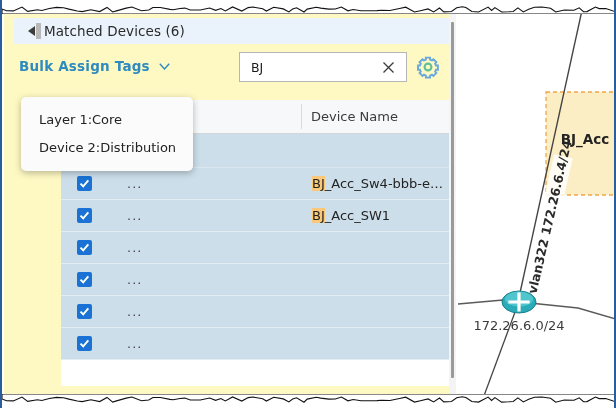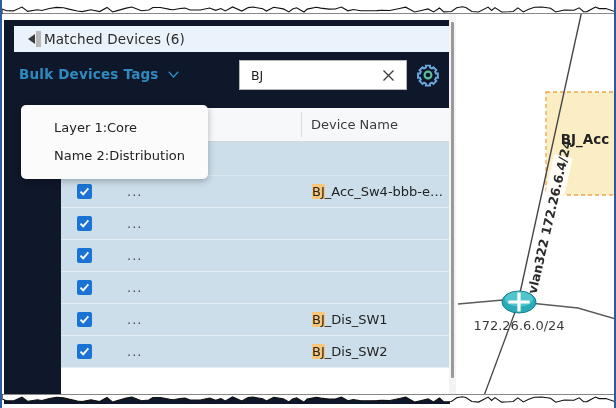--- a/index.html
+++ b/index.html
@@ -21,23 +21,23 @@
   }
   .torn{
     position:absolute;left:0;width:616px;height:14px;
     z-index:60;pointer-events:none;
   }
   .torn.top{top:0;}
   .torn.bottom{bottom:0;}
 
   
   #left-panel{
-    position:absolute;left:2px;top:20px;
+    position:absolute;left:2px;top:12px;
     width:446px;height:384px;
-    background:#0f172a;
+    background:#fef9c3;
     overflow:hidden;
   }
   #panel-header{
     position:absolute;left:10px;top:6px;
     width:436px;height:26px;
     background:#eaf3fb;
     display:flex;align-items:center;
   }
   .collapse-tri{
     margin-left:14px;
@@ -158,21 +158,21 @@
   }
   #right-panel svg{display:block;}
 
   
   #dropdown{
     position:absolute;left:17px;top:85px;
     width:172px;
     background:#fbfbfb;
     border-radius:5px;
     box-shadow:0 2px 7px rgba(0,0,0,.28);
-    padding:9px 0 9px 15px;
+    padding:9px 0 9px 0;
     z-index:50;
   }
   .menu-item{
     height:28px;line-height:28px;
     padding-left:18px;
     font-size:13px;color:#232323;
     cursor:pointer;white-space:nowrap;
   }
 </style>
 </head>
@@ -184,21 +184,21 @@
 
     <div id="panel-header">
       <div class="collapse-tri"></div>
       <div class="header-bar"></div>
       <span id="panel-title">Matched Devices (6)</span>
     </div>
 
     <div id="toolbar">
 
       <div id="bulk-assign">
-        <span class="lbl">Bulk Devices Tags</span>
+        <span class="lbl">Bulk Assign Tags</span>
         <svg class="chev" viewBox="0 0 11 7">
           <path d="M0.8 0.8 L5.5 6 L10.2 0.8" fill="none" stroke="#2e8bc0" stroke-width="1.4"></path>
         </svg>
       </div>
 
       <div id="search-wrap">
         <span id="search-value">BJ</span>
         <span id="clear-x">
           <svg width="13" height="13" viewBox="0 0 13 13">
             <path d="M1.5 1.5 L11.5 11.5 M11.5 1.5 L1.5 11.5" stroke="#3b3b3b" stroke-width="1.3" fill="none"></path>
@@ -236,66 +236,65 @@
         <span class="dname"><span class="hl">BJ</span><span>_Acc_Sw4-bbb-e…</span></span>
       </div>
 
       <div class="row">
         <span class="cb">
           <svg width="11" height="11" viewBox="0 0 11 11">
               <path d="M1.5 5.6 L4.2 8.3 L9.3 2.4" stroke="#ffffff" stroke-width="1.9" fill="none"></path>
             </svg>
         </span>
         <span class="dots">...</span>
-      </div>
-
-      <div class="row">
-        <span class="cb">
-          <svg width="11" height="11" viewBox="0 0 11 11">
-              <path d="M1.5 5.6 L4.2 8.3 L9.3 2.4" stroke="#ffffff" stroke-width="1.9" fill="none"></path>
-            </svg>
-        </span>
-        <span class="dots">...</span>
-      </div>
-
-      <div class="row">
-        <span class="cb">
-          <svg width="11" height="11" viewBox="0 0 11 11">
-              <path d="M1.5 5.6 L4.2 8.3 L9.3 2.4" stroke="#ffffff" stroke-width="1.9" fill="none"></path>
-            </svg>
-        </span>
-        <span class="dots">...</span>
-      </div>
-
-      <div class="row">
-        <span class="cb">
-          <svg width="11" height="11" viewBox="0 0 11 11">
-              <path d="M1.5 5.6 L4.2 8.3 L9.3 2.4" stroke="#ffffff" stroke-width="1.9" fill="none"></path>
-            </svg>
-        </span>
-        <span class="dots">...</span>
-        <span class="dname"><span class="hl">BJ</span><span>_Dis_SW1</span></span>
-      </div>
-
-      <div class="row">
-        <span class="cb">
-          <svg width="11" height="11" viewBox="0 0 11 11">
-              <path d="M1.5 5.6 L4.2 8.3 L9.3 2.4" stroke="#ffffff" stroke-width="1.9" fill="none"></path>
-            </svg>
-        </span>
-        <span class="dots">...</span>
-        <span class="dname"><span class="hl">BJ</span><span>_Dis_SW2</span></span>
+        <span class="dname"><span class="hl">BJ</span><span>_Acc_SW1</span></span>
+      </div>
+
+      <div class="row">
+        <span class="cb">
+          <svg width="11" height="11" viewBox="0 0 11 11">
+              <path d="M1.5 5.6 L4.2 8.3 L9.3 2.4" stroke="#ffffff" stroke-width="1.9" fill="none"></path>
+            </svg>
+        </span>
+        <span class="dots">...</span>
+      </div>
+
+      <div class="row">
+        <span class="cb">
+          <svg width="11" height="11" viewBox="0 0 11 11">
+              <path d="M1.5 5.6 L4.2 8.3 L9.3 2.4" stroke="#ffffff" stroke-width="1.9" fill="none"></path>
+            </svg>
+        </span>
+        <span class="dots">...</span>
+      </div>
+
+      <div class="row">
+        <span class="cb">
+          <svg width="11" height="11" viewBox="0 0 11 11">
+              <path d="M1.5 5.6 L4.2 8.3 L9.3 2.4" stroke="#ffffff" stroke-width="1.9" fill="none"></path>
+            </svg>
+        </span>
+        <span class="dots">...</span>
+      </div>
+
+      <div class="row">
+        <span class="cb">
+          <svg width="11" height="11" viewBox="0 0 11 11">
+              <path d="M1.5 5.6 L4.2 8.3 L9.3 2.4" stroke="#ffffff" stroke-width="1.9" fill="none"></path>
+            </svg>
+        </span>
+        <span class="dots">...</span>
       </div>
 
       <div id="table-foot"></div>
     </div>
 
     <div id="dropdown">
       <div class="menu-item">Layer 1:Core</div>
-      <div class="menu-item">Name 2:Distribution</div>
+      <div class="menu-item">Device 2:Distribution</div>
     </div>
 
   </div>
 
   <div id="vtrack"></div>
   <div id="vdivider"></div>
 
   <div id="right-panel">
     <svg width="158" height="384" viewBox="0 0 158 384">
 

